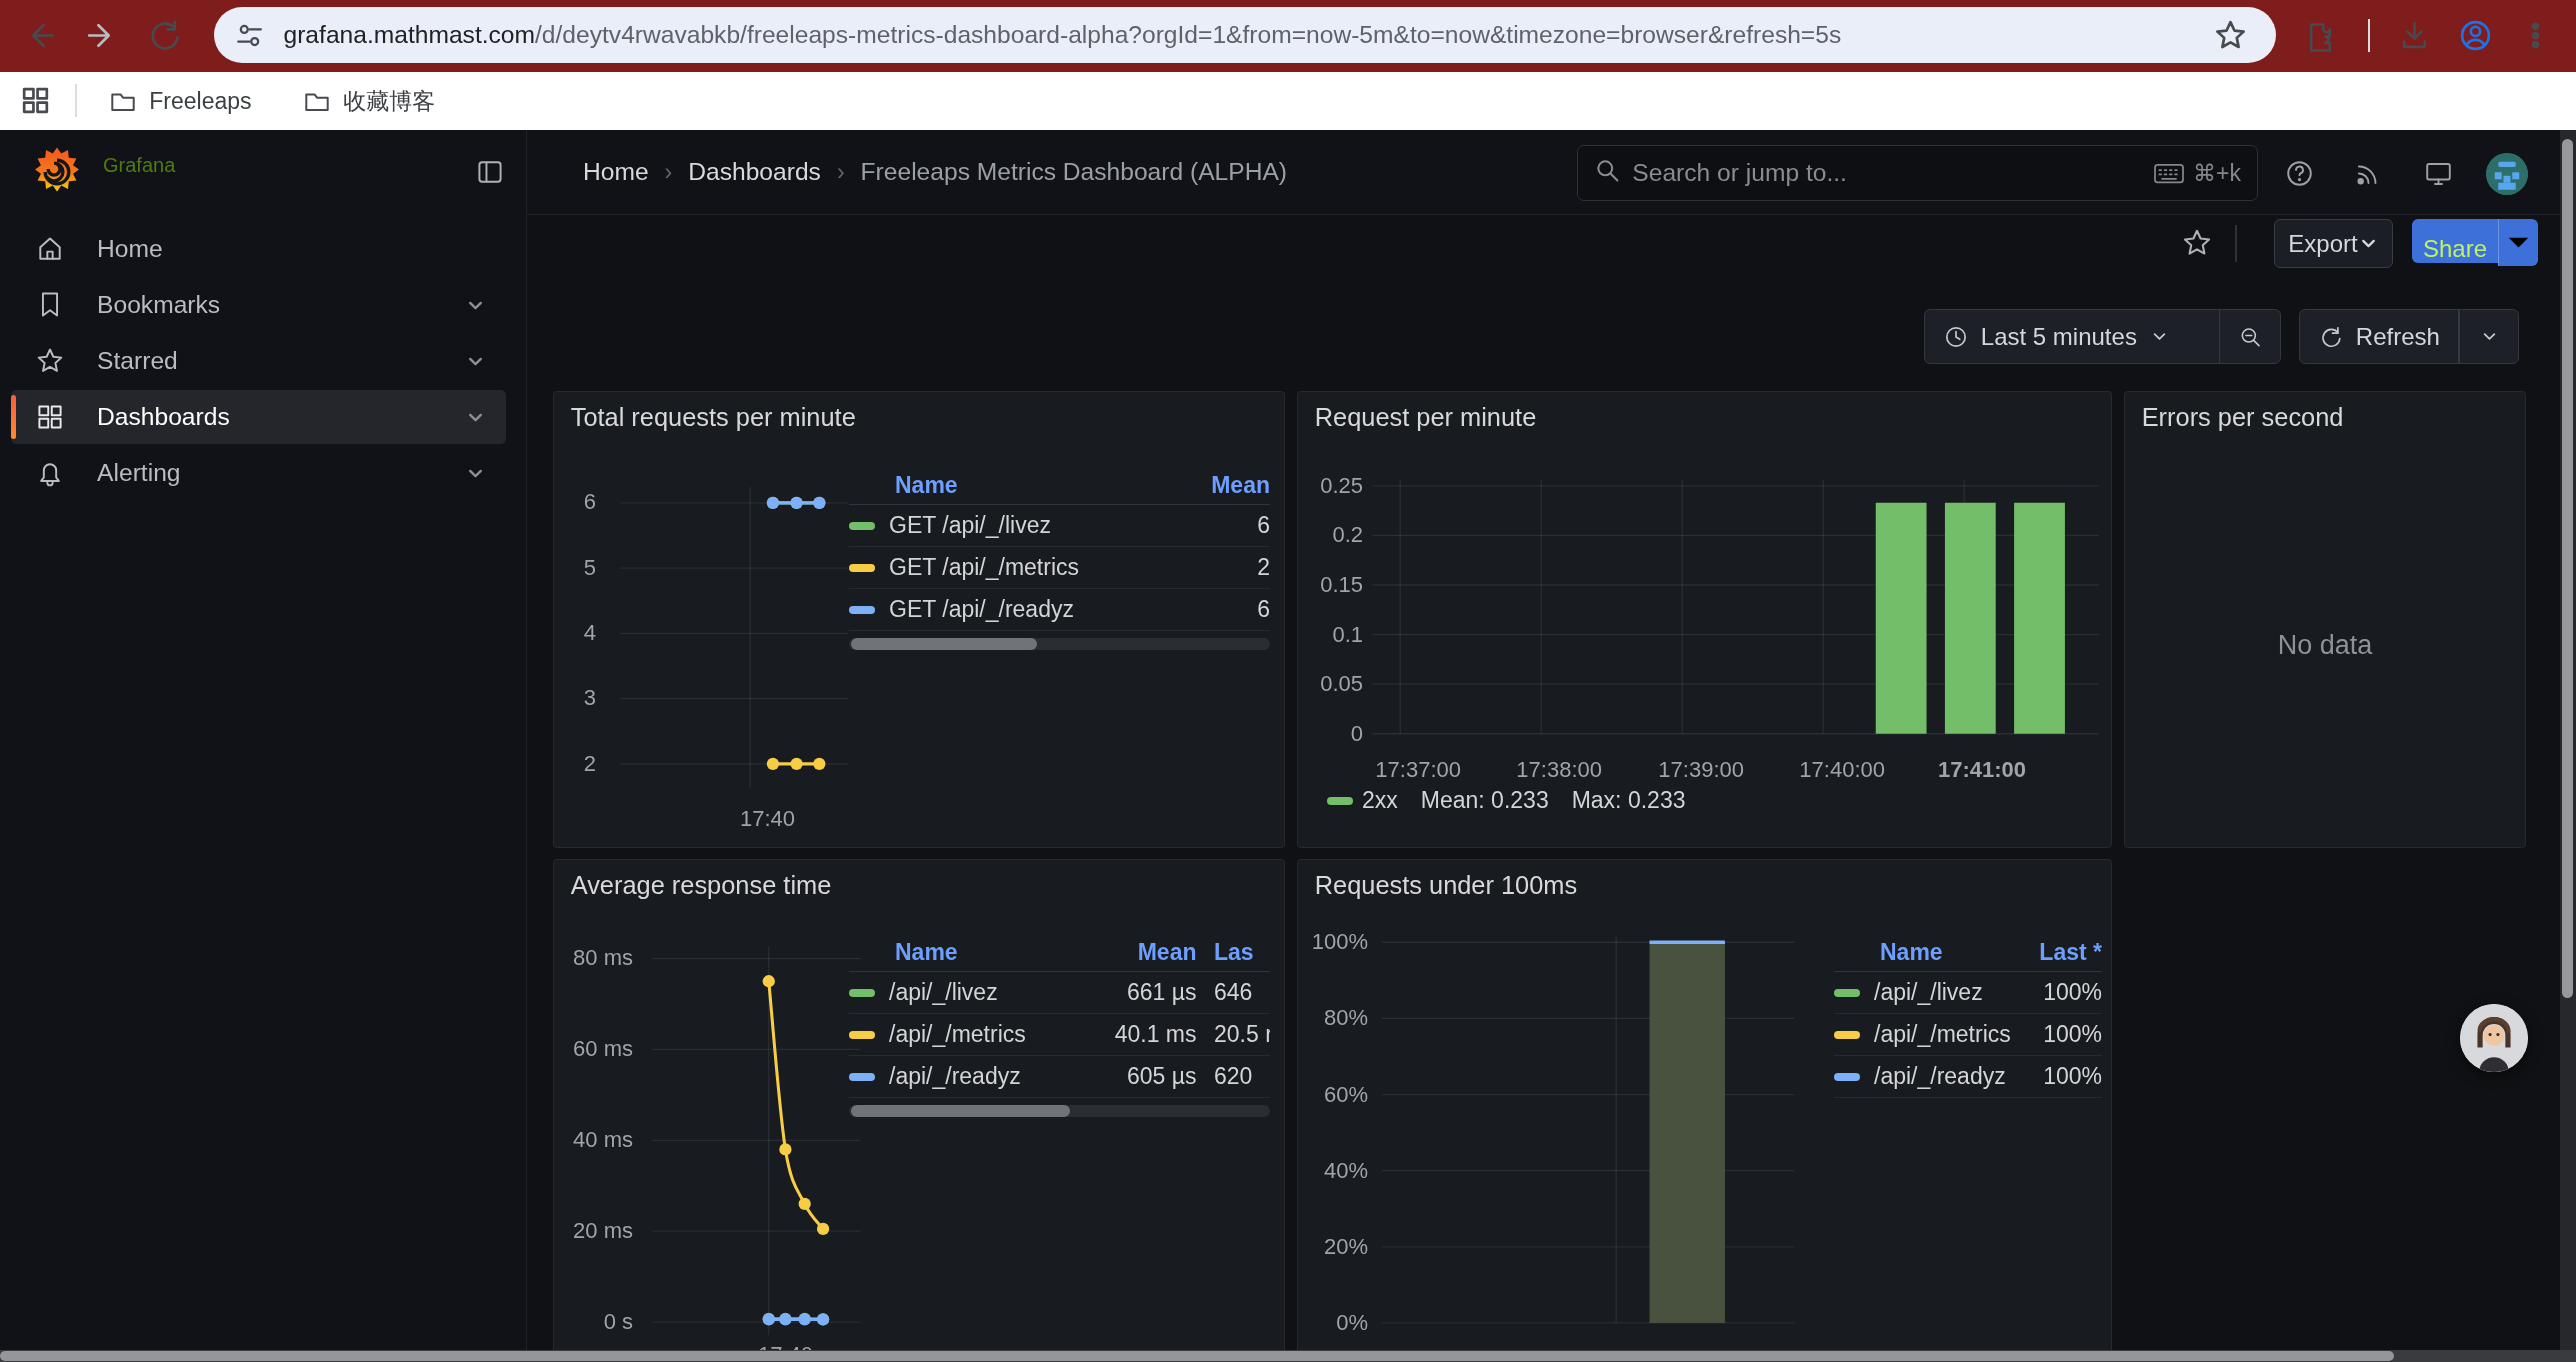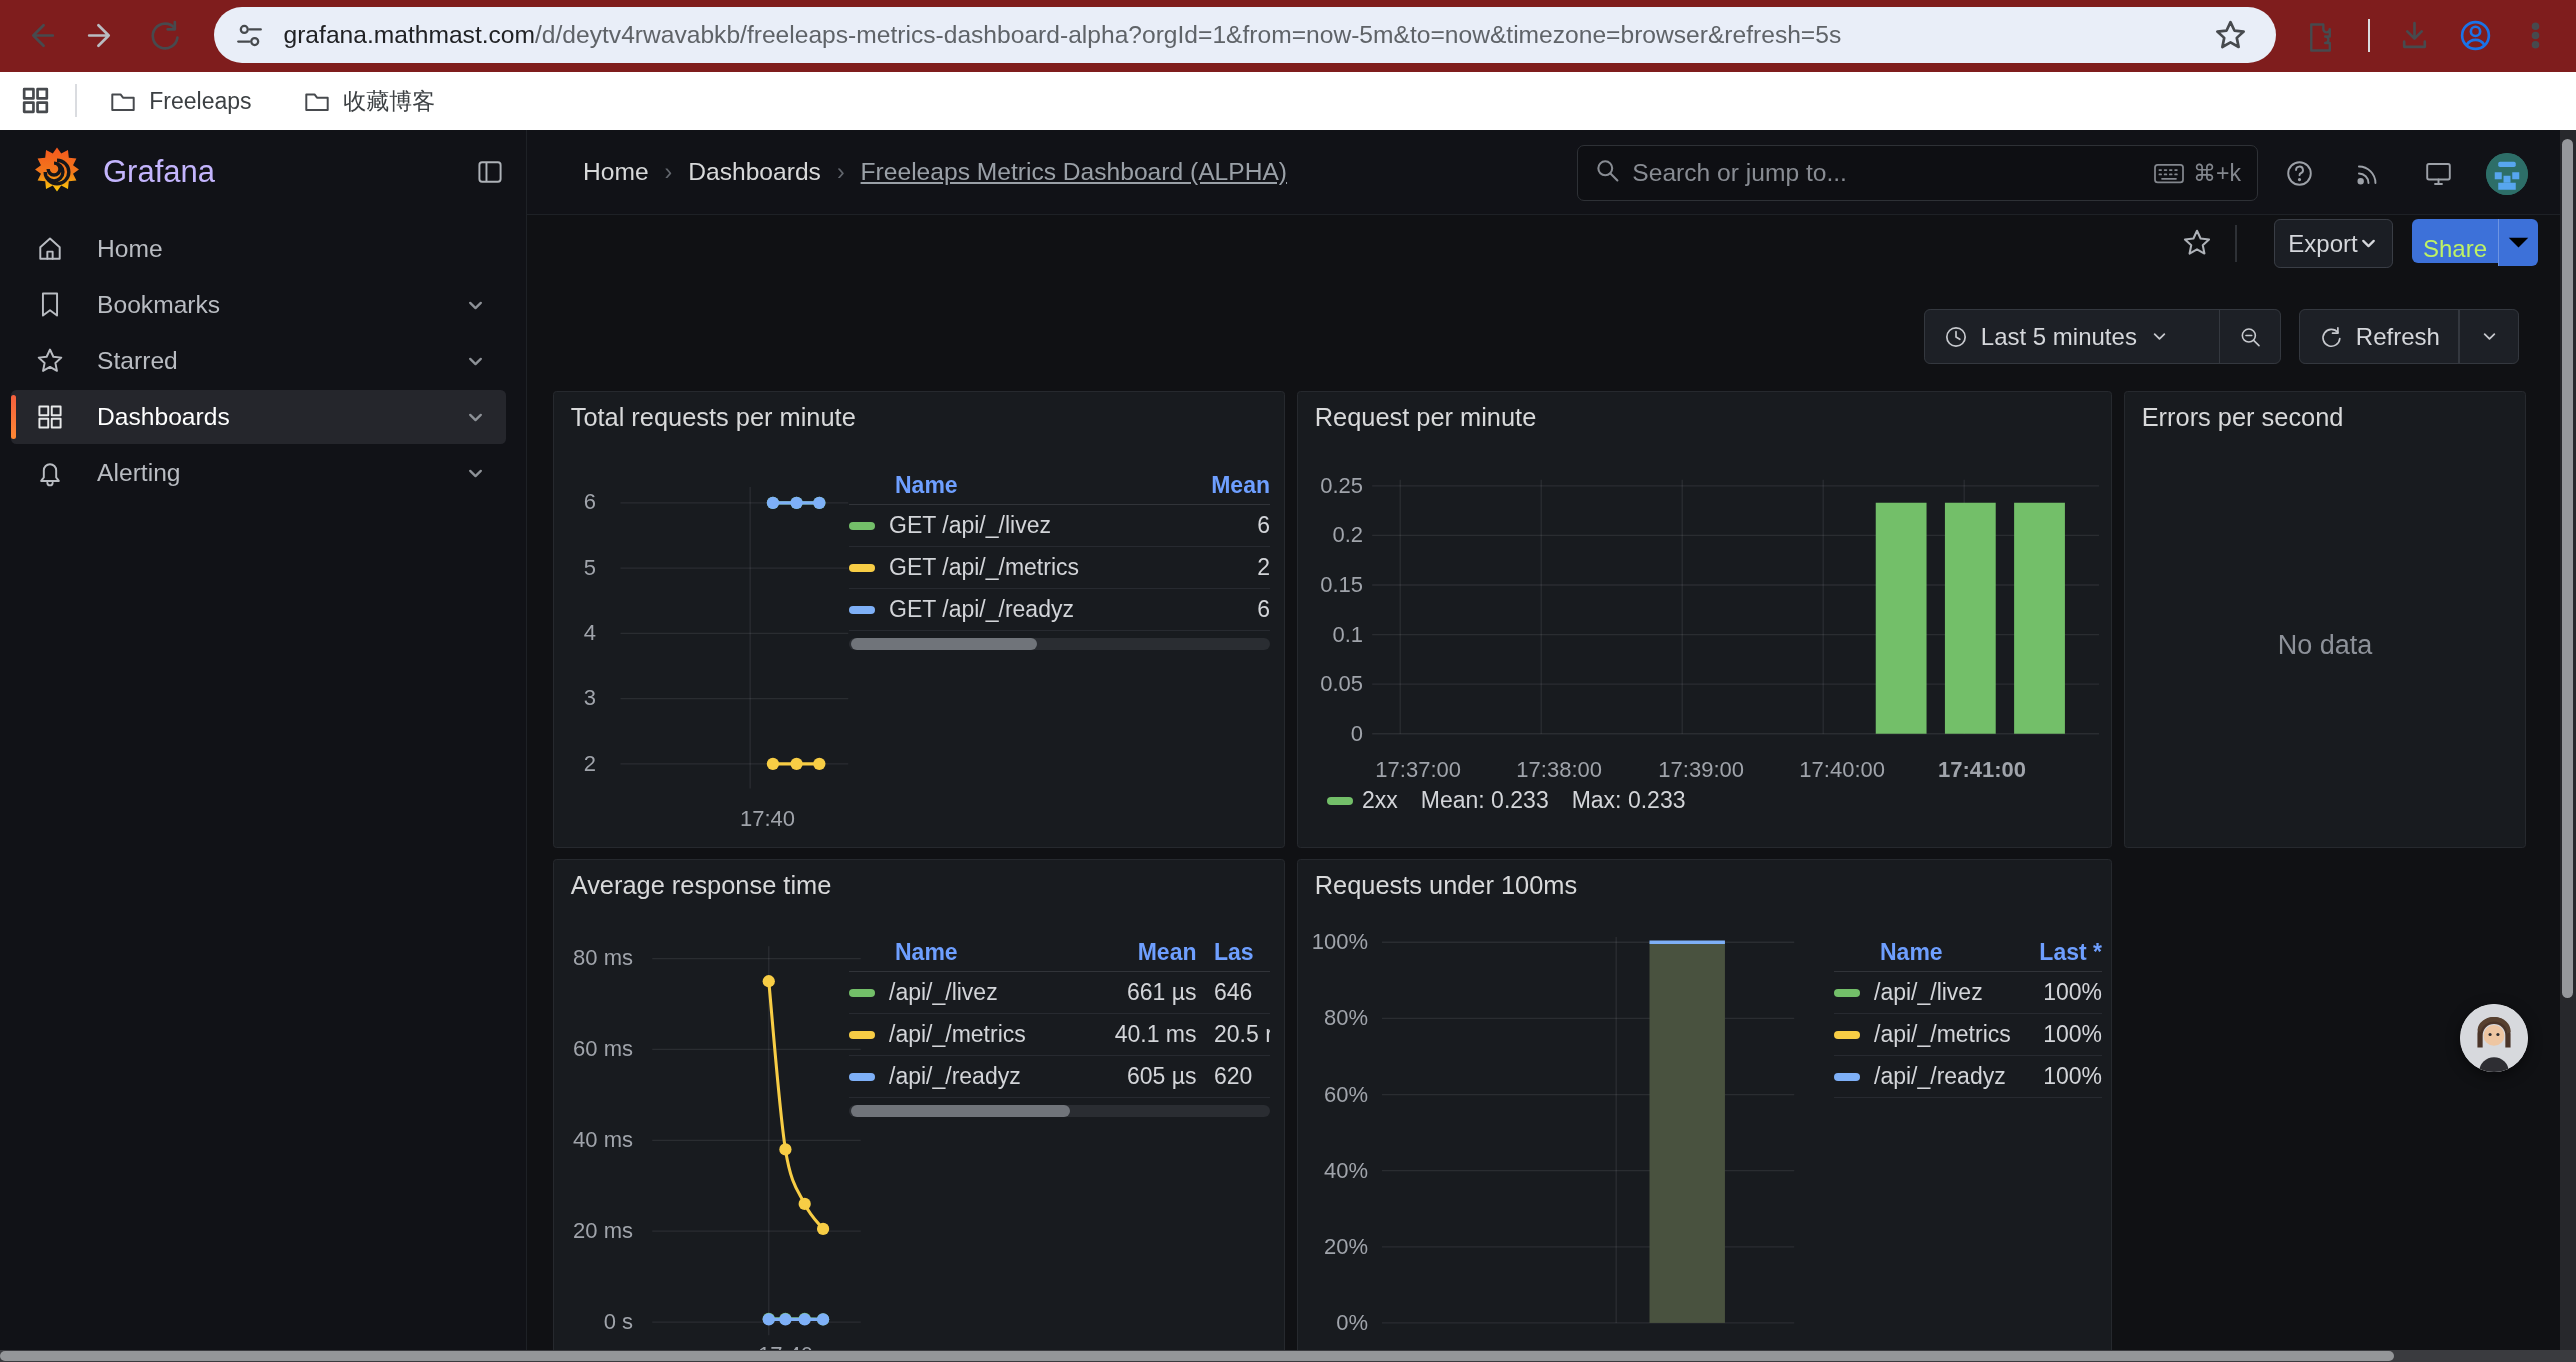--- a/index.html
+++ b/index.html
@@ -18,27 +18,27 @@
   .url-rest{color:#5f6368;}
   .bookmarks-bar{position:absolute;left:0;top:72px;width:2576px;height:58px;background:#ffffff;border-bottom:1.8px solid #e8e8e8;}
   .bm-item{position:absolute;top:7px;height:44px;display:flex;align-items:center;gap:12.3px;padding:0 14px;border-radius:22px;color:#3c4043;font-size:23px;}
   .bm-item svg{width:28px;height:28px;stroke:#474a4e;stroke-width:2.4;fill:none;stroke-linejoin:round;}
   .bm-divider{position:absolute;left:75px;top:12.3px;width:1.8px;height:33px;background:#dadce0;}
   
   .app{position:absolute;left:0;top:130px;width:2576px;height:1233px;background:#101114;color:#d5d7db;overflow:hidden;}
   .app-header{position:absolute;left:0;top:0;width:100%;height:84px;background:#111217;border-bottom:1.8px solid #1e2126;}
   .hdr-left{position:absolute;left:0;top:0;width:526px;height:84px;border-right:1.8px solid #1e2126;}
   .logo{position:absolute;left:30px;top:15px;width:54px;height:54px;}
-  .brand{position:absolute;left:103px;top:24px;font-size:31px;font-weight:500;color:#c4b5fd;}
+  .brand{position:absolute;left:103px;top:24px;font-size:20px;font-weight:500;color:#4d7c0f;}
   .collapse-btn{position:absolute;left:470px;top:22px;width:40px;height:40px;display:flex;align-items:center;justify-content:center;border-radius:5.3px;}
   .collapse-btn svg{width:30px;height:30px;stroke:#aeb2b8;stroke-width:2.2;fill:none;}
   .hdr-main{position:absolute;left:526px;top:0;width:2050px;height:84px;}
   .breadcrumb{position:absolute;left:57px;top:0;height:84px;display:flex;align-items:center;gap:16px;font-size:24.6px;}
   .crumb{color:#d8d9da;}
-  .crumb.current{color:#9aa0a7;text-decoration:underline;}
+  .crumb.current{color:#9aa0a7;}
   .crumb-sep{color:#62666d;font-size:23px;}
   .searchbox{position:absolute;left:1051px;top:15px;width:679px;height:54px;background:#0e0f13;border:1.8px solid #2e3136;border-radius:7px;display:flex;align-items:center;color:#888c93;font-size:24.6px;}
   .searchbox .mag{margin:0 12.3px 0 16px;}
   .searchbox svg{width:26px;height:26px;stroke:#888c93;stroke-width:2.4;fill:none;stroke-linecap:round;}
   .search-short{margin-left:auto;display:flex;align-items:center;gap:8.8px;margin-right:16px;font-size:23px;color:#83878e;}
   .hdr-iconbtn{position:absolute;top:21px;width:44px;height:44px;display:flex;align-items:center;justify-content:center;border-radius:5.3px;}
   .hdr-iconbtn svg{width:33px;height:33px;stroke:#9da1a8;stroke-width:2.2;fill:none;stroke-linecap:round;}
   .hdr-avatar{position:absolute;left:1960px;top:23px;width:42px;height:42px;border-radius:50%;background:#2d6e68;overflow:hidden;}
   
   .sidebar{position:absolute;left:0;top:84px;width:526px;height:1149px;background:#111217;border-right:1.8px solid #1e2126;}

